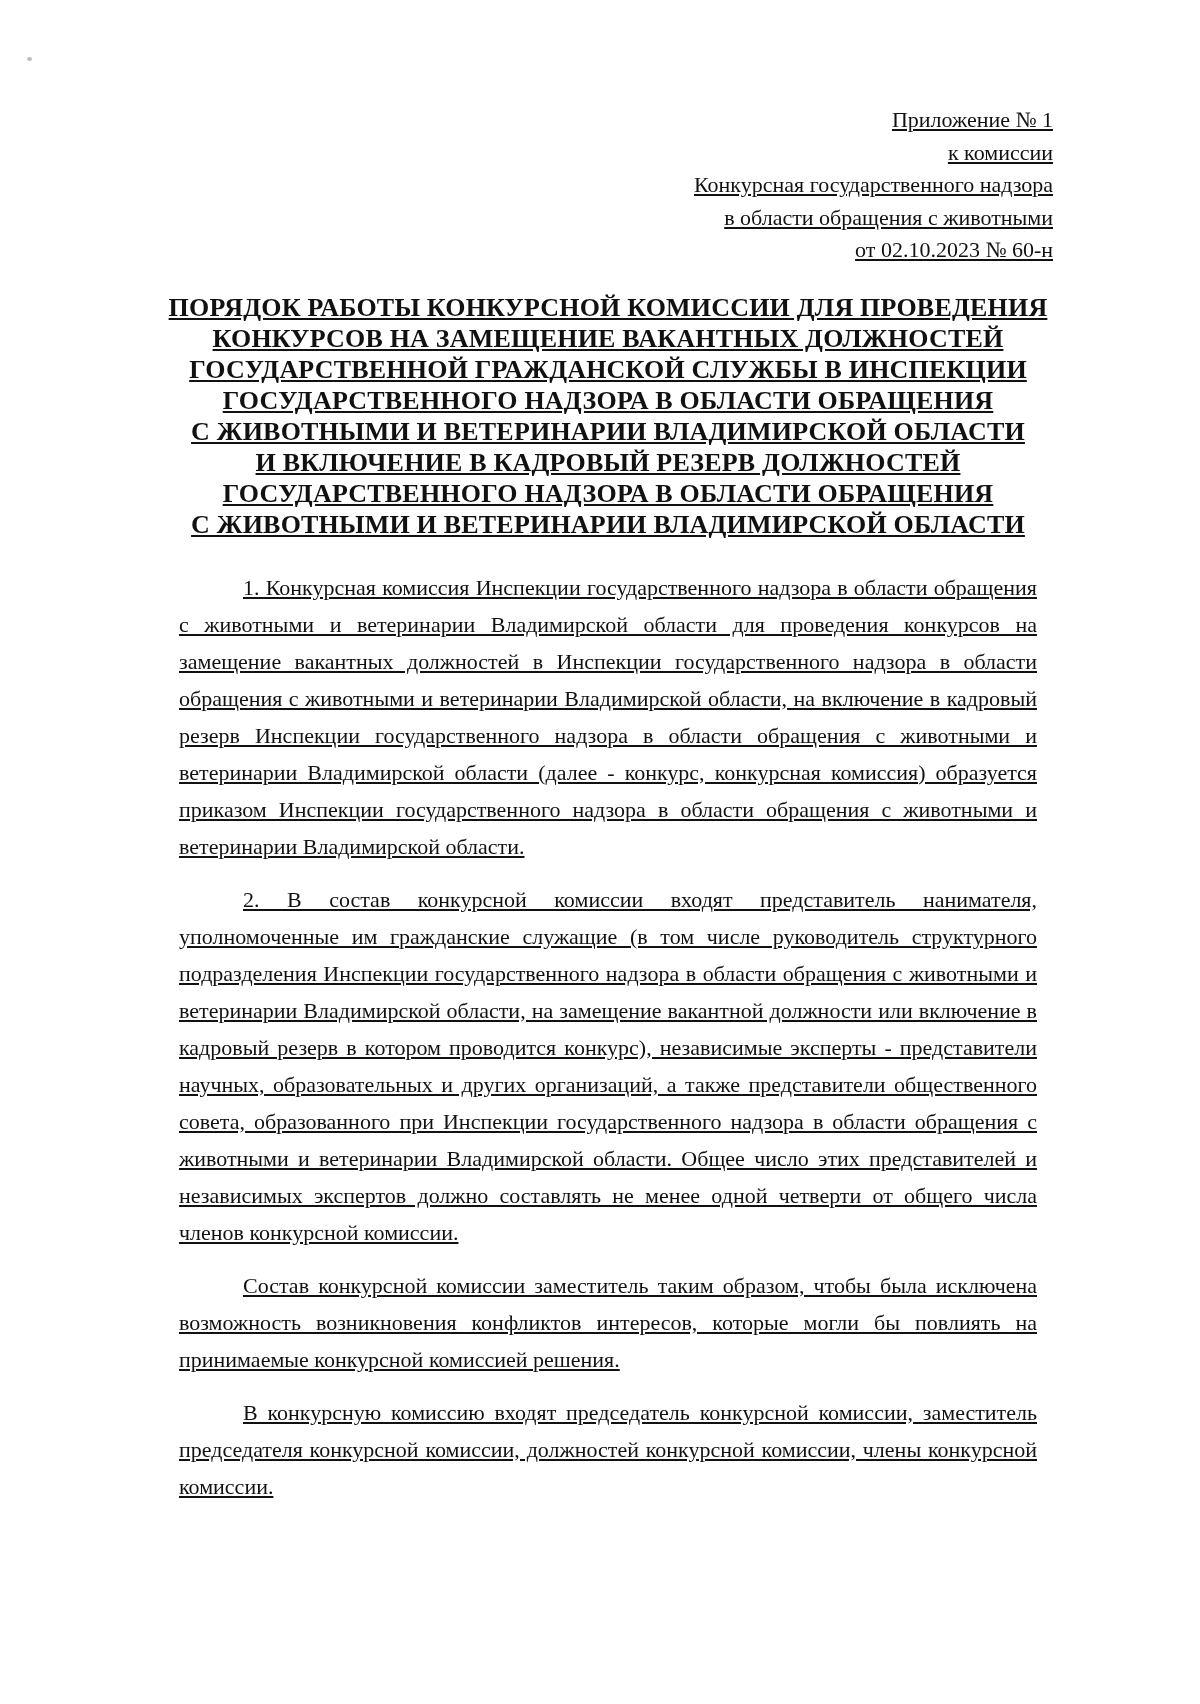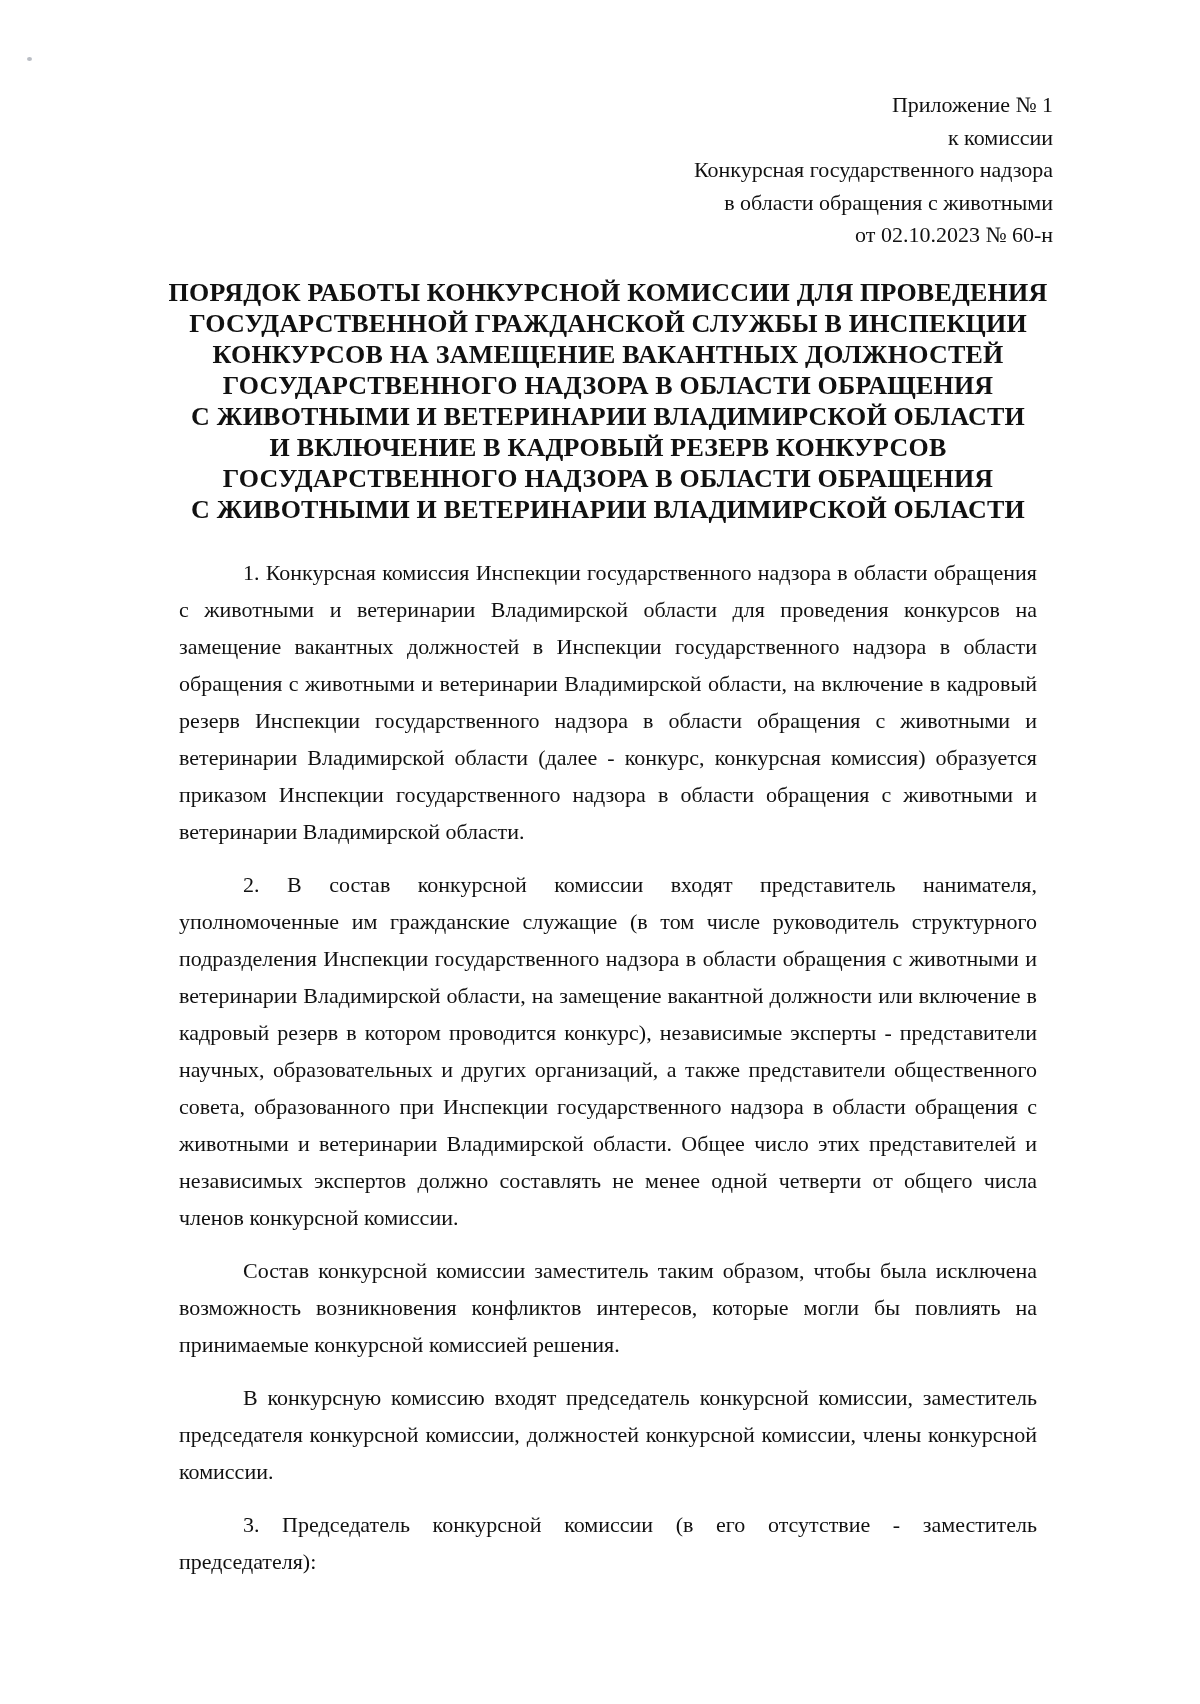--- a/index.html
+++ b/index.html
@@ -23,22 +23,23 @@
     left: 27px;
     top: 57px;
     width: 5px;
     height: 4px;
     background: #b9bdc4;
     border-radius: 50%;
   }
   .content {
     position: absolute;
     left: 163px;
-    top: 89px;
+    top: 104px;
     width: 890px;
+    text-decoration: underline;
   }
   .header-block {
     text-align: right;
     font-size: 22px;
     line-height: 32.5px;
     white-space: nowrap;
   }
   .title-block {
     margin-top: 25px;
     text-align: center;
@@ -73,31 +74,30 @@
     <div class="header-block">
       <div>Приложение № 1</div>
       <div>к комиссии</div>
       <div>Конкурсная государственного надзора</div>
       <div>в области обращения с животными</div>
       <div>от 02.10.2023 № 60-н</div>
     </div>
 
     <div class="title-block">
       <div>ПОРЯДОК РАБОТЫ КОНКУРСНОЙ КОМИССИИ ДЛЯ ПРОВЕДЕНИЯ</div>
+      <div>КОНКУРСОВ НА ЗАМЕЩЕНИЕ ВАКАНТНЫХ ДОЛЖНОСТЕЙ</div>
       <div>ГОСУДАРСТВЕННОЙ ГРАЖДАНСКОЙ СЛУЖБЫ В ИНСПЕКЦИИ</div>
-      <div>КОНКУРСОВ НА ЗАМЕЩЕНИЕ ВАКАНТНЫХ ДОЛЖНОСТЕЙ</div>
       <div>ГОСУДАРСТВЕННОГО НАДЗОРА В ОБЛАСТИ ОБРАЩЕНИЯ</div>
       <div>С ЖИВОТНЫМИ И ВЕТЕРИНАРИИ ВЛАДИМИРСКОЙ ОБЛАСТИ</div>
-      <div>И ВКЛЮЧЕНИЕ В КАДРОВЫЙ РЕЗЕРВ КОНКУРСОВ</div>
+      <div>И ВКЛЮЧЕНИЕ В КАДРОВЫЙ РЕЗЕРВ ДОЛЖНОСТЕЙ</div>
       <div>ГОСУДАРСТВЕННОГО НАДЗОРА В ОБЛАСТИ ОБРАЩЕНИЯ</div>
       <div>С ЖИВОТНЫМИ И ВЕТЕРИНАРИИ ВЛАДИМИРСКОЙ ОБЛАСТИ</div>
     </div>
 
     <div class="body-block">
       <p class="spaced">1. Конкурсная комиссия Инспекции государственного надзора в области обращения с животными и ветеринарии Владимирской области для проведения конкурсов на замещение вакантных должностей в Инспекции государственного надзора в области обращения с животными и ветеринарии Владимирской области, на включение в кадровый резерв Инспекции государственного надзора в области обращения с животными и ветеринарии Владимирской области (далее - конкурс, конкурсная комиссия) образуется приказом Инспекции государственного надзора в области обращения с животными и ветеринарии Владимирской области.</p>
       <p class="spaced">2. В состав конкурсной комиссии входят представитель нанимателя, уполномоченные им гражданские служащие (в том числе руководитель структурного подразделения Инспекции государственного надзора в области обращения с животными и ветеринарии Владимирской области, на замещение вакантной должности или включение в кадровый резерв в котором проводится конкурс), независимые эксперты - представители научных, образовательных и других организаций, а также представители общественного совета, образованного при Инспекции государственного надзора в области обращения с животными и ветеринарии Владимирской области. Общее число этих представителей и независимых экспертов должно составлять не менее одной четверти от общего числа членов конкурсной комиссии.</p>
       <p>Состав конкурсной комиссии заместитель таким образом, чтобы была исключена возможность возникновения конфликтов интересов, которые могли бы повлиять на принимаемые конкурсной комиссией решения.</p>
       <p>В конкурсную комиссию входят председатель конкурсной комиссии, заместитель председателя конкурсной комиссии, должностей конкурсной комиссии, члены конкурсной комиссии.</p>
-      <p class="spaced">3. Председатель конкурсной комиссии (в его отсутствие - заместитель председателя):</p>
     </div>
 
   </div>
 </div>
 
 </body></html>

